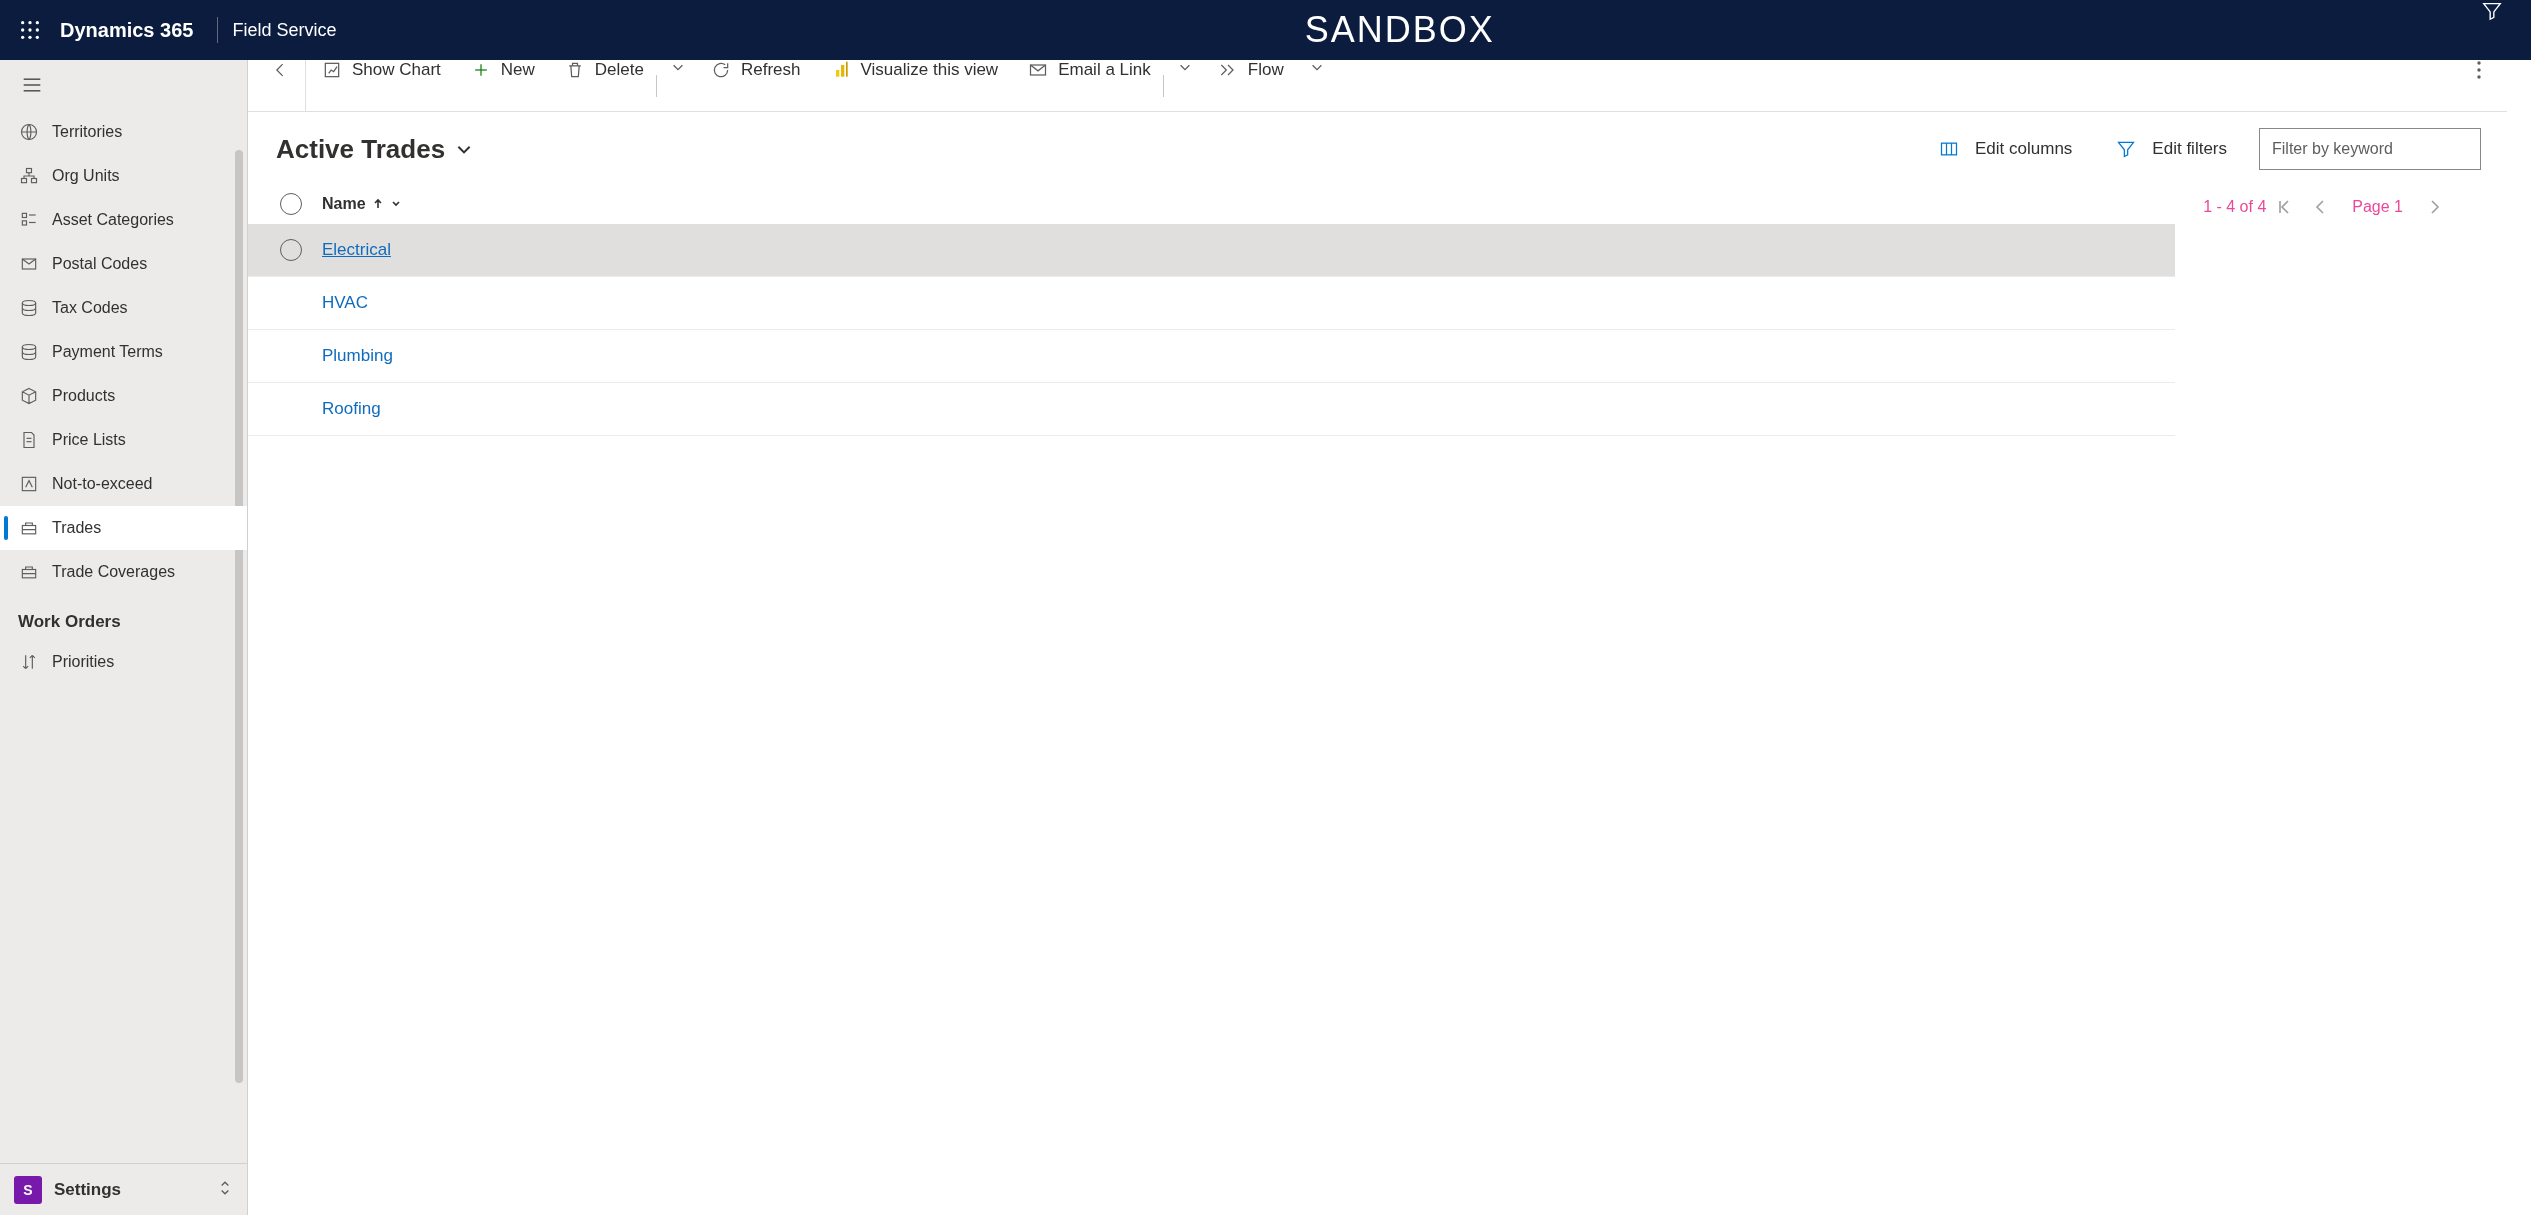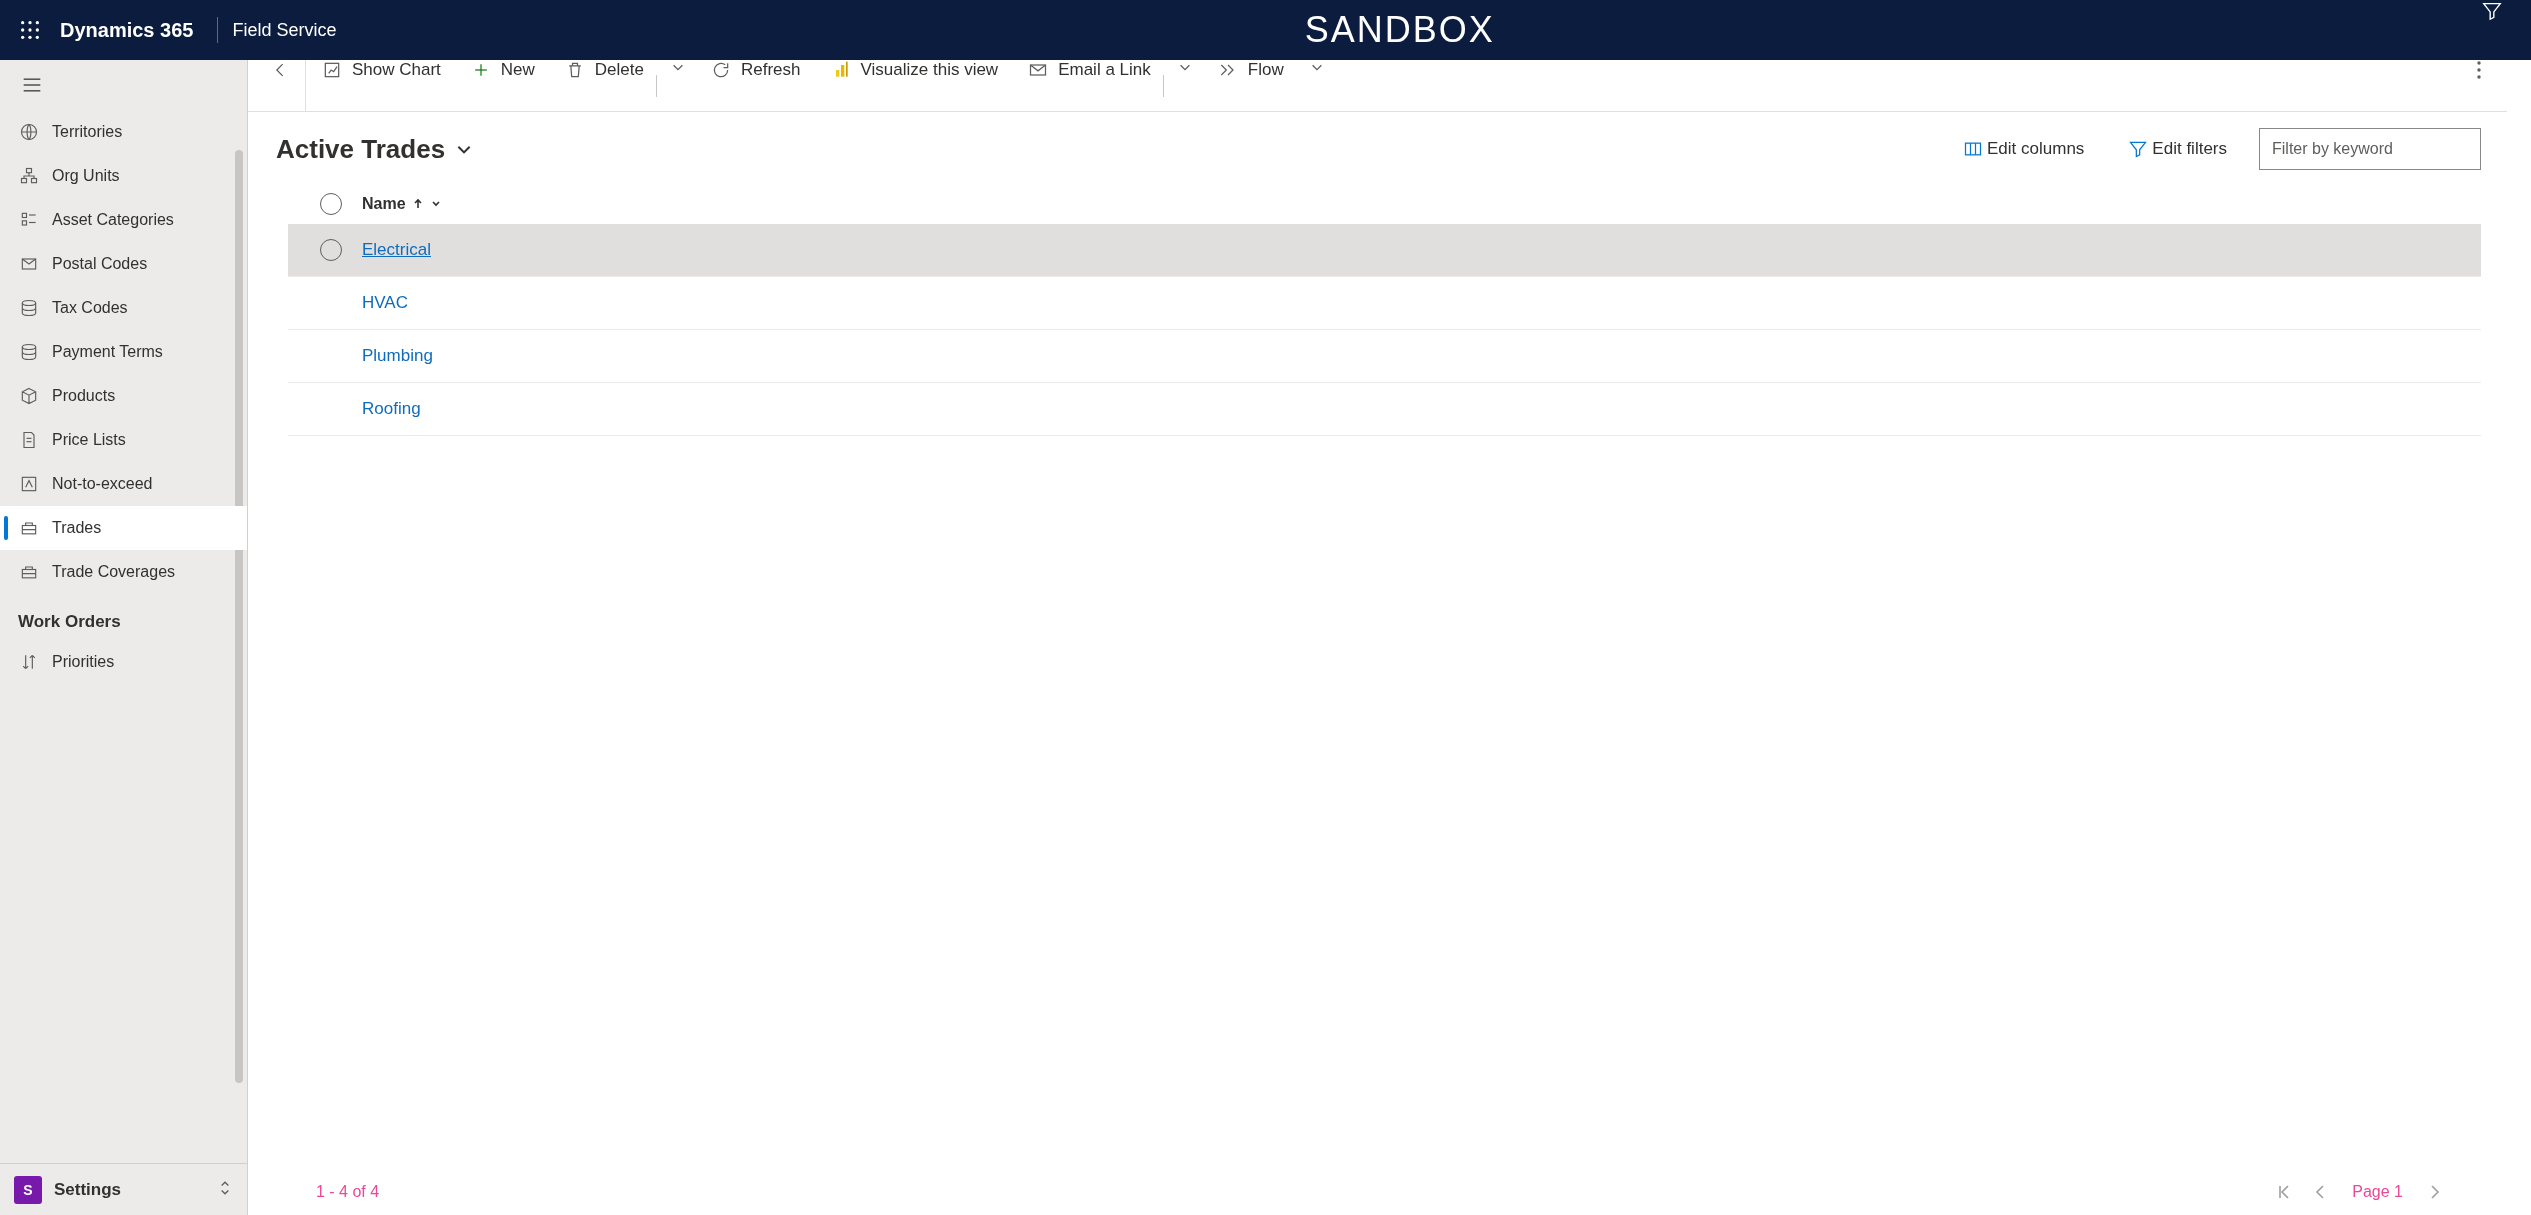--- a/index.html
+++ b/index.html
@@ -51,27 +51,27 @@
 .cmdbar .chev { padding:0 10px; }
 .cmdbar .chev svg{ width:14px; height:14px; }
 .cmdbar .overflow { margin-left:auto; padding:0 18px; }
 .cmdbar .overflow svg { width:4px; height:20px; fill:#605e5c; stroke:none; }
 
 
 .viewhdr { display:flex; align-items:center; padding:16px 26px 14px 28px; gap:20px; }
 .viewtitle { font-size:26px; font-weight:600; display:flex; align-items:center; gap:10px; cursor:pointer; }
 .viewtitle svg { width:18px; height:18px; stroke:#323130; stroke-width:1.8; fill:none; }
 .viewhdr .spacer { flex:1; }
-.viewhdr .vact { display:flex; align-items:center; gap:4px; padding:0 12px; height:36px; cursor:pointer; font-size:17px; }
+.viewhdr .vact { display:flex; align-items:center; gap:16px; padding:0 12px; height:36px; cursor:pointer; font-size:17px; }
 .viewhdr .vact svg { width:20px; height:20px; stroke:#0078d4; fill:none; stroke-width:1.5; }
 .filterbox { border:1px solid #8a8886; height:42px; width:222px; padding:0 12px; font-size:16px; outline:none; }
 .filterbox::placeholder { color:#605e5c; }
 
 
-.gridwrap { flex:1; display:flex; flex-direction:column; min-height:0; padding:0 26px 0 0;margin-left:40px; }
+.gridwrap { flex:1; display:flex; flex-direction:row; min-height:0; padding:0 26px 0 0; }
 .grid { flex:1; overflow:auto; }
 .ghead { display:flex; align-items:center; height:40px; font-weight:600; font-size:16px; padding-left:18px;}
 .ghead .selcol { width:50px; display:flex; justify-content:center; }
 .ghead .colname { display:flex; align-items:center; gap:6px; cursor:pointer; padding-left:6px;}
 .ghead .colname svg { width:12px; height:12px; stroke:#323130; stroke-width:1.6; fill:none; }
 .grow { display:flex; align-items:center; height:53px; border-bottom:1px solid #edebe9; padding-left:18px;}
 .grow.hovered { background:#e1dfdd; }
 .grow .selcol { width:50px; display:flex; justify-content:center; }
 .grow .link { color:#0f6cbd; font-size:17px; cursor:pointer; padding-left:6px;}
 .grow.hovered .link { text-decoration:underline; }

